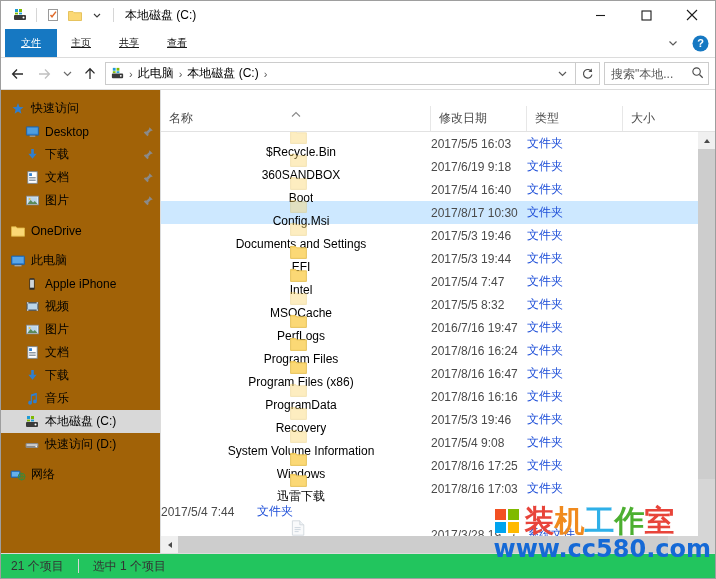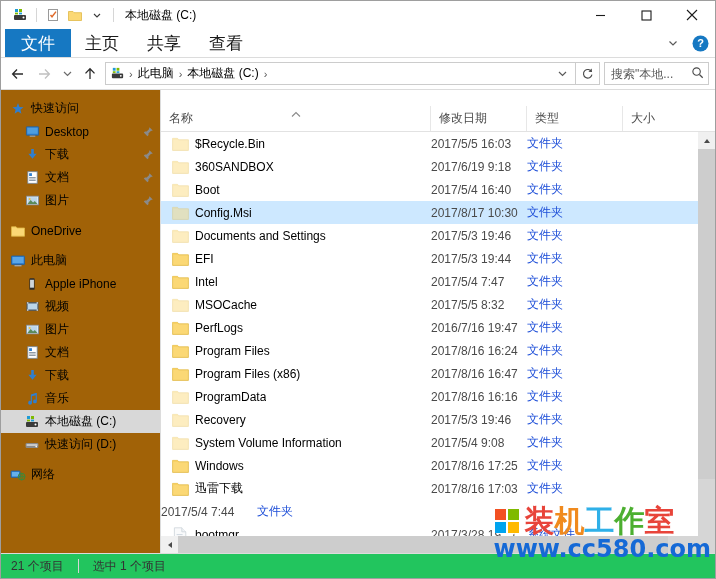--- a/index.html
+++ b/index.html
@@ -55,23 +55,24 @@
   .ribbon {
     height: 29px; min-height: 29px;
     background: #ffffff;
     display: flex; align-items: stretch;
     position: relative;
     border-bottom: 1px solid #dcdcdc;
   }
   .tab {
     display: flex; align-items: center; justify-content: center;
     padding: 0 14px;
-    font-size: 17px; color: #1b1b1b;
+    font-size: 10px; color: #1b1b1b;
     height: 100%;
     cursor: default;
+    text-decoration: underline;
   }
   .tab.file {
     background: #1678c2; color: #ffffff;
     padding: 0 16px;
     margin-left: 4px;
   }
   .ribbon-right {
     position: absolute; right: 4px; top: 0; height: 100%;
     display: flex; align-items: center; gap: 6px;
   }
@@ -202,20 +203,21 @@
   .row {
     height: 23px;
     display: flex; align-items: center;
     cursor: default; white-space: nowrap;
   }
   .row.selected { background: #cde8ff; }
   .cell-name {
     width: 270px; min-width: 270px;
     display: flex; align-items: center;
     padding-left: 10px;
+    flex-direction: column;
   }
   .file-ico {
     width: 18px; min-width: 18px; height: 16px;
     display: flex; align-items: center; justify-content: center;
     margin-right: 6px;
   }
   .file-ico.dim { opacity: 0.45; }
   .cell-text { font-size: 12px; color: #000000; overflow: hidden; text-overflow: ellipsis; }
   .cell-date {
     width: 96px; min-width: 96px; font-size: 12px; color: #4a4a4a;

